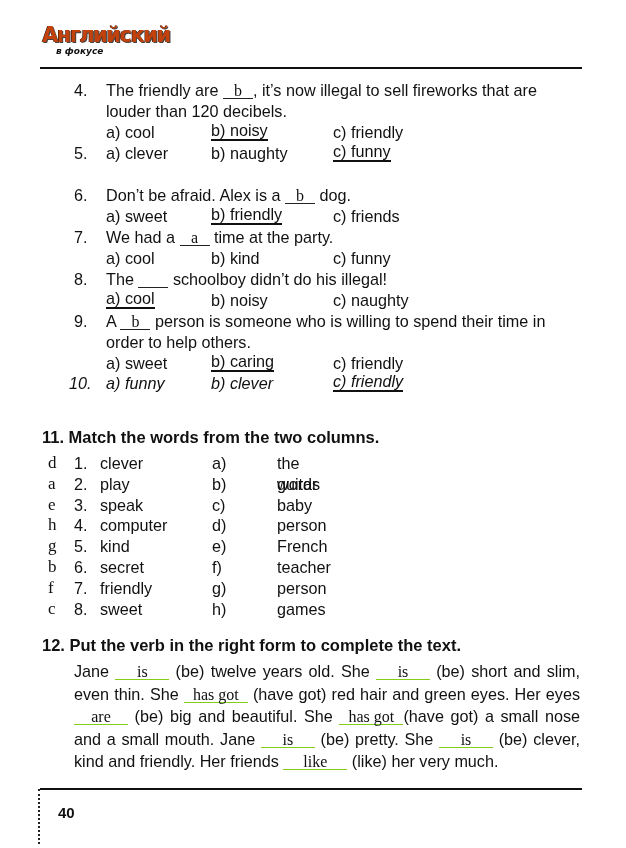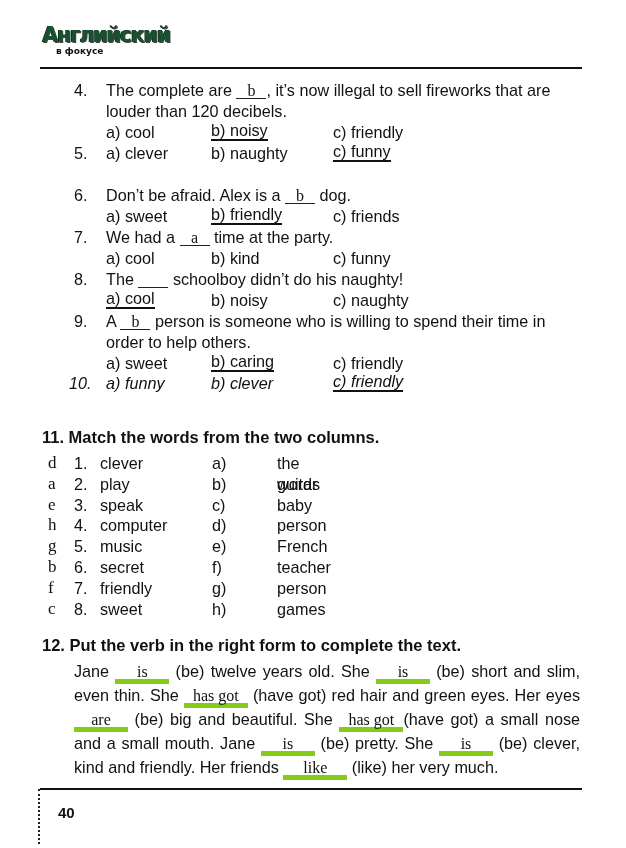--- a/index.html
+++ b/index.html
@@ -1,21 +1,21 @@
 <!DOCTYPE html>
 <html><head>
 <meta charset="utf-8">
 <style>
   html, body { margin: 0; padding: 0; background: #fff; }
   body { width: 626px; height: 848px; position: relative; overflow: hidden;
          font-family: "Liberation Sans", "DejaVu Sans", sans-serif; color: #111; }
   .logo { position: absolute; left: 42px; top: 24px; }
   .logo-main { font-family: "DejaVu Sans", sans-serif; font-weight: 900; font-size: 21px; letter-spacing: -1.5px;
-               color: #14532d; text-shadow: 1px 1px 0 #444, -0.5px 0 0 #111; line-height: 22px; }
-  .logo-sub { font-family: "DejaVu Sans", sans-serif; font-weight: bold; font-size: 9px; margin-left: 14px; line-height: 10px; }
+               color: #c2410c; text-shadow: 1px 1px 0 #444, -0.5px 0 0 #111; line-height: 22px; }
+  .logo-sub { font-family: "DejaVu Sans", sans-serif; font-weight: bold; font-size: 9px; margin-left: 14px; line-height: 10px; font-style: italic; }
   .rule-top { position: absolute; left: 40px; top: 67px; width: 542px; height: 2px; background: #111; }
   .rule-bottom { position: absolute; left: 40px; top: 788px; width: 542px; height: 2px; background: #111; }
   .dots { position: absolute; left: 38px; top: 789px; width: 0; height: 55px; border-left: 2px dotted #222; }
   .page-num { position: absolute; left: 58px; top: 804px; font-weight: bold; font-size: 15px; font-family: "Liberation Sans", sans-serif; }
 
   .q { position: absolute; left: 74px; font-size: 16.2px; line-height: 20.8px; }
   .q .num { position: absolute; left: 0; width: 28px; }
   .q .text { margin-left: 32px; width: 480px; }
   .opts { position: relative; height: 20.8px; }
   .opt { position: absolute; white-space: nowrap; }
@@ -28,35 +28,35 @@
   .heading { position: absolute; left: 42px; font-weight: bold; font-size: 16.5px; }
   .match { position: absolute; left: 44px; top: 453px; font-size: 16.2px; }
   .mrow { position: relative; height: 20.8px; line-height: 20.8px; }
   .mrow .ans { position: absolute; left: 4px; font-size: 17px; }
   .mrow .n { position: absolute; left: 30px; }
   .mrow .w { position: absolute; left: 56px; }
   .mrow .l { position: absolute; left: 168px; }
   .mrow .r { position: absolute; left: 193px; margin-left: 40px; }
 
   .para { position: absolute; left: 74px; top: 660px; width: 506px; font-size: 16.2px; line-height: 22.5px; text-align: justify; }
-  .pb { display: inline-block; border-bottom: 5px solid #84cc16; text-align: center; font-family: "Liberation Serif", serif; font-size: 16px; line-height: 15px; }
+  .pb { display: inline-block; border-bottom: 1px solid #84cc16; text-align: center; font-family: "Liberation Serif", serif; font-size: 16px; line-height: 15px; }
 </style>
 </head>
 <body>
 
 <div class="logo">
   <div class="logo-main">Английский</div>
   <div class="logo-sub">в фокусе</div>
 </div>
 <div class="rule-top"></div>
 
 <div id="questions">
     <div class="q" style="top: 80px;">
       <span class="num">4.</span>
-      <div class="text"><span>The complete are</span> <span class="blank" style="width: 30px;">b</span><span>, it’s now illegal to sell fireworks that are louder than 120 decibels.</span></div>
+      <div class="text"><span>The friendly are</span> <span class="blank" style="width: 30px;">b</span><span>, it’s now illegal to sell fireworks that are louder than 120 decibels.</span></div>
       <div class="opts">
         <span class="opt a">a) cool</span>
         <span class="opt b sel">b) noisy</span>
         <span class="opt c">c) friendly</span>
       </div>
     </div>
     <div class="q" style="top: 143px;">
       <span class="num">5.</span>
       <div class="opts">
         <span class="opt a">a) clever</span>
@@ -77,21 +77,21 @@
       <span class="num">7.</span>
       <div class="text"><span>We had a</span> <span class="blank" style="width: 30px;">a</span> <span>time at the party.</span></div>
       <div class="opts">
         <span class="opt a">a) cool</span>
         <span class="opt b">b) kind</span>
         <span class="opt c">c) funny</span>
       </div>
     </div>
     <div class="q" style="top: 269px;">
       <span class="num">8.</span>
-      <div class="text"><span>The</span> <span class="blank" style="width: 30px;">&nbsp;</span> <span>schoolboy didn’t do his naughty!</span></div>
+      <div class="text"><span>The</span> <span class="blank" style="width: 30px;">&nbsp;</span> <span>schoolboy didn’t do his illegal!</span></div>
       <div class="opts">
         <span class="opt a sel">a) cool</span>
         <span class="opt b">b) noisy</span>
         <span class="opt c">c) naughty</span>
       </div>
     </div>
     <div class="q" style="top: 311px;">
       <span class="num">9.</span>
       <div class="text"><span>A</span> <span class="blank" style="width: 30px;">b</span> <span>person is someone who is willing to spend their time in order to help others.</span></div>
       <div class="opts">
@@ -136,21 +136,21 @@
     <div class="mrow">
       <span class="ans">h</span>
       <span class="n">4.</span>
       <span class="w">computer</span>
       <span class="l">d)</span>
       <span class="r">person</span>
     </div>
     <div class="mrow">
       <span class="ans">g</span>
       <span class="n">5.</span>
-      <span class="w">music</span>
+      <span class="w">kind</span>
       <span class="l">e)</span>
       <span class="r">French</span>
     </div>
     <div class="mrow">
       <span class="ans">b</span>
       <span class="n">6.</span>
       <span class="w">secret</span>
       <span class="l">f)</span>
       <span class="r">teacher</span>
     </div>

